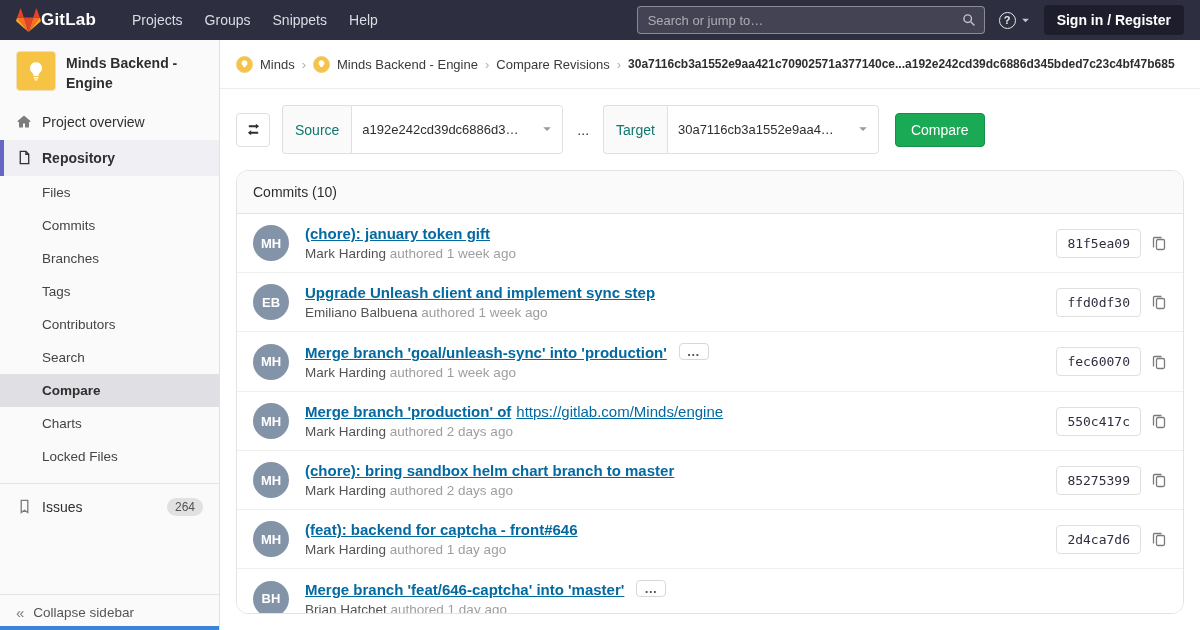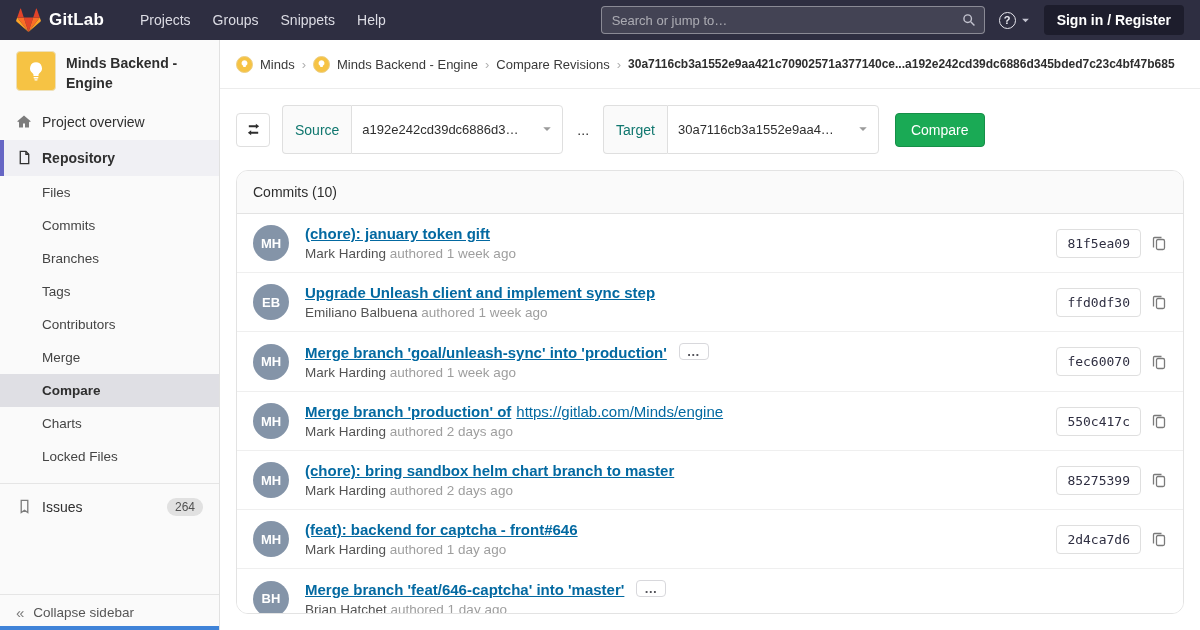--- a/index.html
+++ b/index.html
@@ -9,26 +9,26 @@
     font-size:14px; color:#2e2e2e; background:#fff;
   }
   a { text-decoration:none; color:inherit; }
   button { font-family:inherit; cursor:pointer; background:none; border:none; }
 
   
   .navbar {
     height:40px; background:#2e2e41; display:flex; align-items:center;
     padding:0 16px; color:#fff;
   }
-  .brand { display:flex; align-items:center; gap:8px; margin-right:14px; }
+  .brand { display:flex; align-items:center; margin-right:14px; }
   .brand-text { font-weight:700; font-size:17px; color:#fff; letter-spacing:.2px; }
   .nav-menu { display:flex; align-items:center; }
   .nav-menu a { color:#dcdce4; font-size:14px; font-weight:500; margin-left:22px; }
   .nav-right { margin-left:auto; display:flex; align-items:center; gap:14px; }
-  .searchbox { position:relative; width:384px; }
+  .searchbox { position:relative; width:348px; }
   .searchbox input {
     width:100%; height:28px; background:rgba(255,255,255,.10);
     border:1px solid rgba(255,255,255,.38); border-radius:4px;
     color:#fff; padding:0 30px 0 10px; font-size:13px; outline:none;
     font-family:"Liberation Sans", sans-serif;
   }
   .searchbox input::placeholder { color:rgba(255,255,255,.55); }
   .search-icon { position:absolute; right:9px; top:7px; color:#c3c3cf; }
   .help-menu { display:flex; align-items:center; gap:5px; color:#e8e8ef; }
   .help-circle {
@@ -226,21 +226,21 @@
       </span>
       <span>Repository</span>
     </a>
 
     <nav>
       <a class="sub-item">Files</a>
       <a class="sub-item">Commits</a>
       <a class="sub-item">Branches</a>
       <a class="sub-item">Tags</a>
       <a class="sub-item">Contributors</a>
-      <a class="sub-item">Merge</a>
+      <a class="sub-item">Search</a>
       <a class="sub-item active">Compare</a>
       <a class="sub-item">Charts</a>
       <a class="sub-item">Locked Files</a>
     </nav>
 
     <div class="section-divider"></div>
 
     <a class="side-item">
       <span class="s-icon">
         <svg viewBox="0 0 16 16" width="15" height="15" fill="none" stroke="currentColor" stroke-width="1.4">

